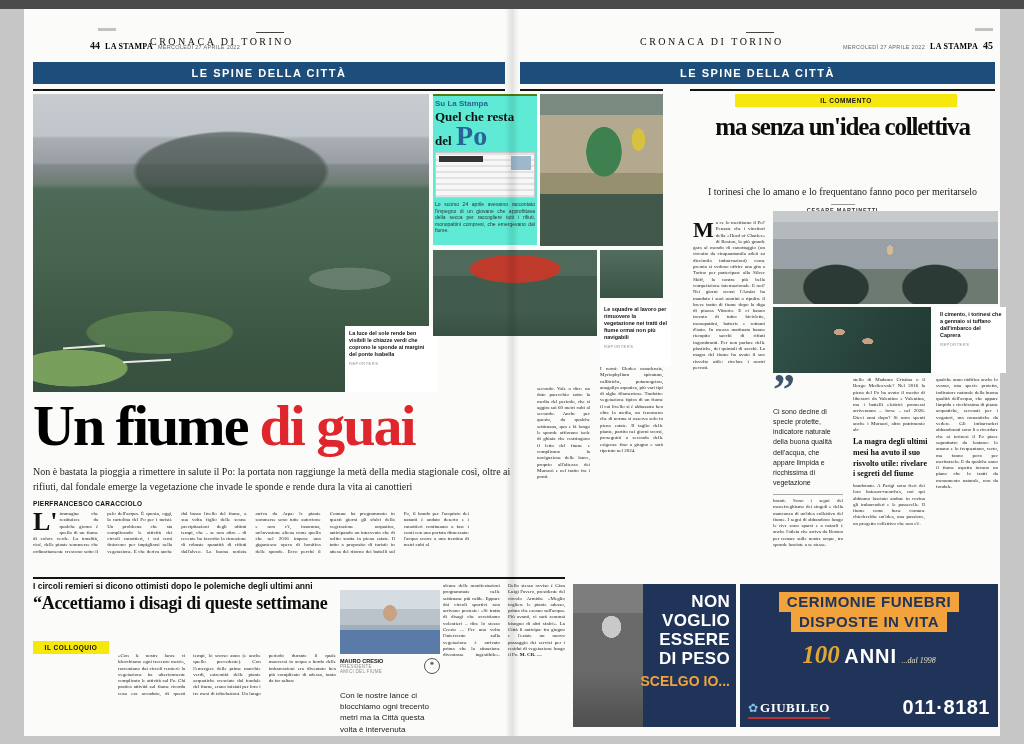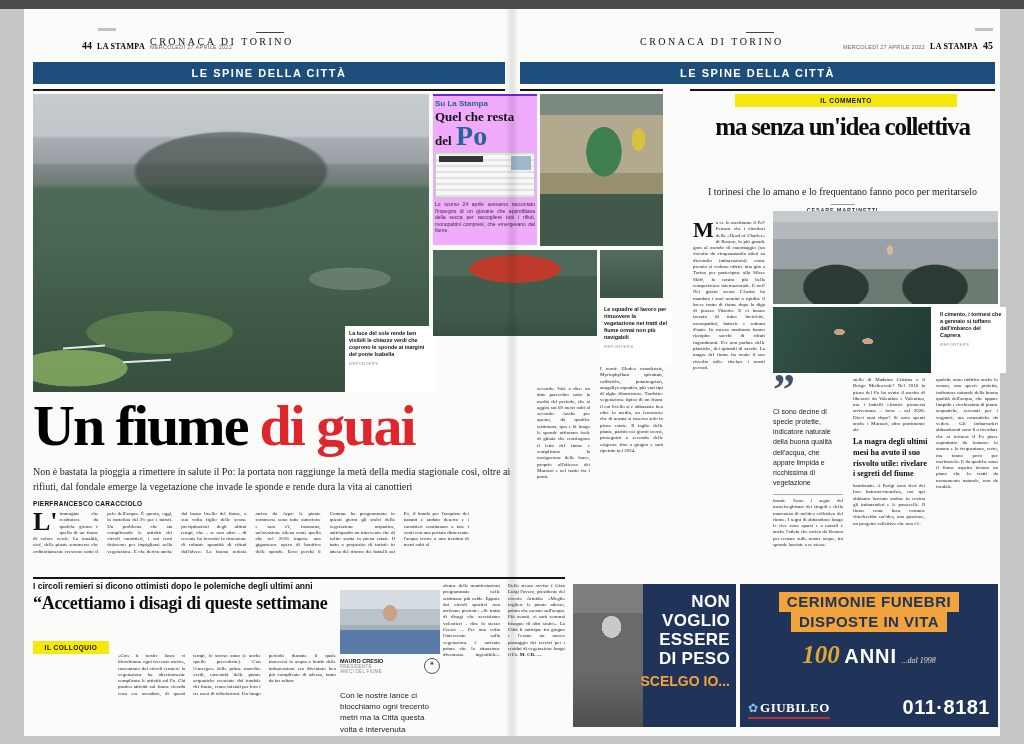--- a/index.html
+++ b/index.html
@@ -48,21 +48,21 @@
     radial-gradient(9px 5px at 42% 38%,#c9a084 0 60%,transparent 64%),
     radial-gradient(9px 5px at 60% 52%,#c9a084 0 60%,transparent 64%),
     linear-gradient(120deg,#33544b,#27423b 60%,#1f3833);}
   #ph-cresio{background:
     radial-gradient(11px 13px at 50% 36%,#c9a183 0 60%,transparent 63%),
     linear-gradient(180deg,#d6dde2 0 30%,#b9c3c9 30% 55%,#9fb0b8 55% 62%,#5a7ba8 62% 100%);}
   
   .cap{background:#fff;padding:4px;font:700 5.4px/1.3 "Liberation Sans",sans-serif;color:#151515;}
   .credit{font:400 4px "Liberation Sans",sans-serif;color:#8a8a8a;letter-spacing:.5px;margin-top:3px;}
   
-  #sls{border-top:2px solid #6d28d9;background:#f0abfc;padding:3px 2px;}
+  #sls{border-top:2px solid #4d7c0f;background:#5eead4;padding:3px 2px;}
   .sls-kicker{color:#2a6496;font:700 8px "Liberation Sans",sans-serif;margin-bottom:2px;}
   .sls-h1{font:700 13px/14px "Liberation Serif",serif;color:#111;}
   .sls-del{font:700 13px "Liberation Serif",serif;color:#111;vertical-align:baseline;}
   .sls-po{font:700 28px/24px "Liberation Serif",serif;color:#2a6496;}
   .sls-thumb{height:44px;border:1px solid #c9c9c9;margin:3px 0;position:relative;
     background:repeating-linear-gradient(180deg,#e2e2e2 0 2px,#f7f7f7 2px 6px);}
   .sls-thumb i{position:absolute;left:3px;top:3px;width:45%;height:6px;background:#333;}
   .sls-thumb b{position:absolute;right:3px;top:3px;width:20%;height:14px;background:#9db8cc;}
   .sls-body{font:400 5px/1.3 "Liberation Sans",sans-serif;color:#333;text-align:justify;}
   
@@ -122,21 +122,21 @@
 </style>
 </head>
 <body>
 
 <div id="root">
 
   <div id="topbar" class="abs"></div>
   <div id="paper" class="abs"></div>
 
   <div class="abs tinymark" style="left:98px;top:28px;"></div>
-  <div class="abs hdr" style="left:82px;top:40px;">
+  <div class="abs hdr" style="left:90px;top:40px;">
     <span class="pagenum">44</span>
     <span class="brand">LA STAMPA</span>
     <span class="hdate">MERCOLEDÌ 27 APRILE 2022</span>
   </div>
   <div class="abs sechead" style="left:150px;top:32px;width:240px;">
     <div class="srule"></div>
     <div class="stext">CRONACA DI TORINO</div>
   </div>
   <div class="abs banner" style="left:33px;top:62px;width:472px;">LE SPINE DELLA CITTÀ</div>
   <div class="abs thickrule" style="left:33px;top:89px;width:472px;"></div>

